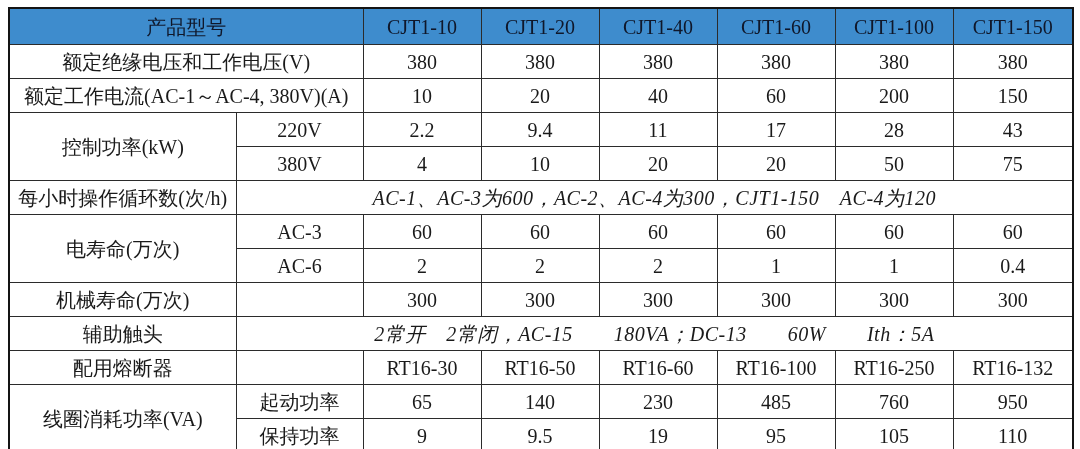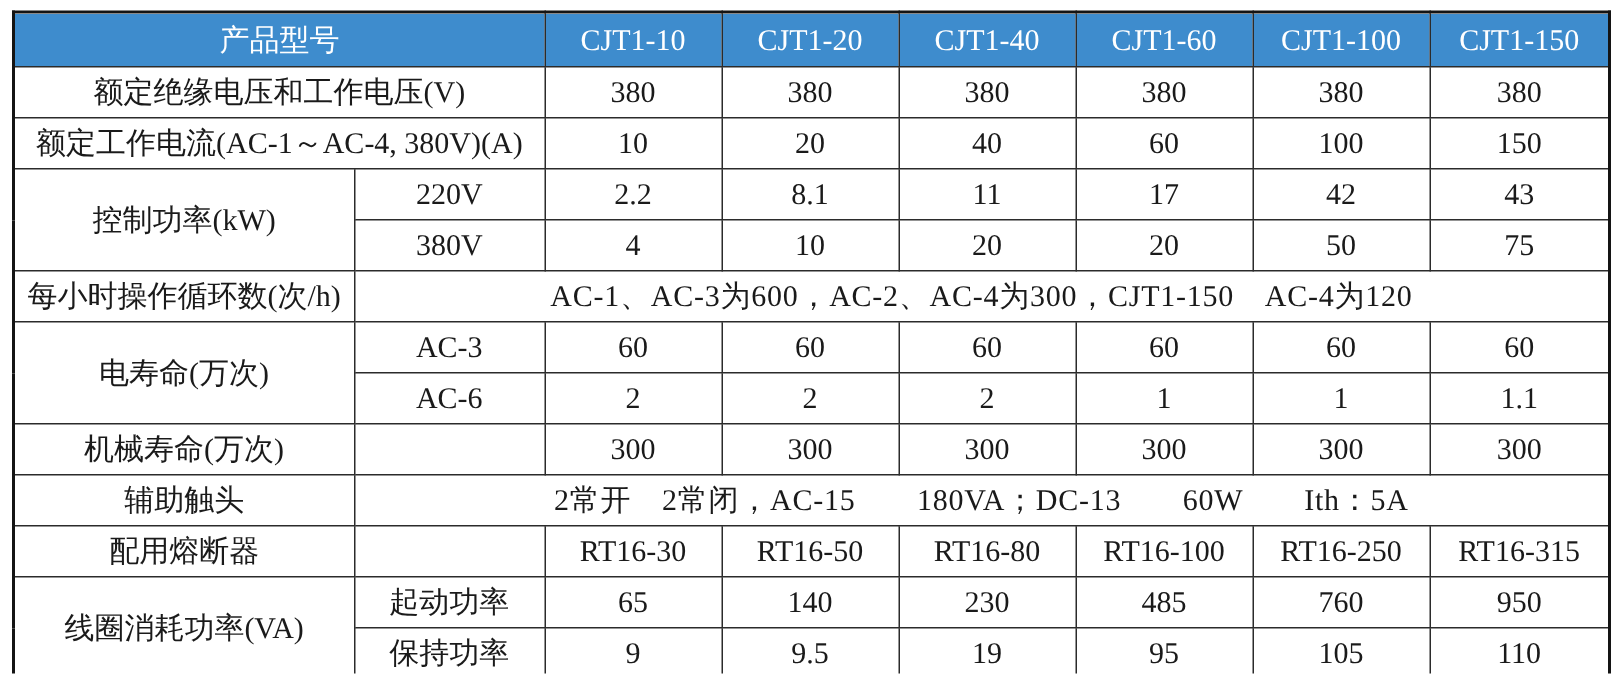--- a/index.html
+++ b/index.html
@@ -27,25 +27,26 @@
     text-align: center;
     vertical-align: middle;
     padding: 0 2px;
     overflow: hidden;
     white-space: nowrap;
     height: 33px;
     line-height: 1.1;
   }
   tr.hdr td {
     background: #3E8CCD;
-    color: #ffffff;
+    color: #0f172a;
     height: 35px;
   }
   td.wide-val {
     letter-spacing: 0.5px;
+    font-style: italic;
   }
 </style>
 </head>
 <body>
 
 <div class="wrap">
   <table class="spec">
     <colgroup>
       <col style="width:227px">
       <col style="width:127px">
@@ -77,32 +78,32 @@
         <td>380</td>
         <td>380</td>
       </tr>
 
       <tr>
         <td colspan="2">额定工作电流(AC-1～AC-4, 380V)(A)</td>
         <td>10</td>
         <td>20</td>
         <td>40</td>
         <td>60</td>
-        <td>100</td>
+        <td>200</td>
         <td>150</td>
       </tr>
 
       <tr>
         <td rowspan="2">控制功率(kW)</td>
         <td>220V</td>
         <td>2.2</td>
-        <td>8.1</td>
+        <td>9.4</td>
         <td>11</td>
         <td>17</td>
-        <td>42</td>
+        <td>28</td>
         <td>43</td>
       </tr>
 
       <tr>
         <td>380V</td>
         <td>4</td>
         <td>10</td>
         <td>20</td>
         <td>20</td>
         <td>50</td>
@@ -125,21 +126,21 @@
         <td>60</td>
       </tr>
 
       <tr>
         <td>AC-6</td>
         <td>2</td>
         <td>2</td>
         <td>2</td>
         <td>1</td>
         <td>1</td>
-        <td>1.1</td>
+        <td>0.4</td>
       </tr>
 
       <tr>
         <td>机械寿命(万次)</td>
         <td></td>
         <td>300</td>
         <td>300</td>
         <td>300</td>
         <td>300</td>
         <td>300</td>
@@ -149,24 +150,24 @@
       <tr>
         <td>辅助触头</td>
         <td colspan="7" class="wide-val">2常开　2常闭，AC-15　　180VA；DC-13　　60W　　Ith：5A</td>
       </tr>
 
       <tr>
         <td>配用熔断器</td>
         <td></td>
         <td>RT16-30</td>
         <td>RT16-50</td>
-        <td>RT16-80</td>
+        <td>RT16-60</td>
         <td>RT16-100</td>
         <td>RT16-250</td>
-        <td>RT16-315</td>
+        <td>RT16-132</td>
       </tr>
 
       <tr>
         <td rowspan="2">线圈消耗功率(VA)</td>
         <td>起动功率</td>
         <td>65</td>
         <td>140</td>
         <td>230</td>
         <td>485</td>
         <td>760</td>

